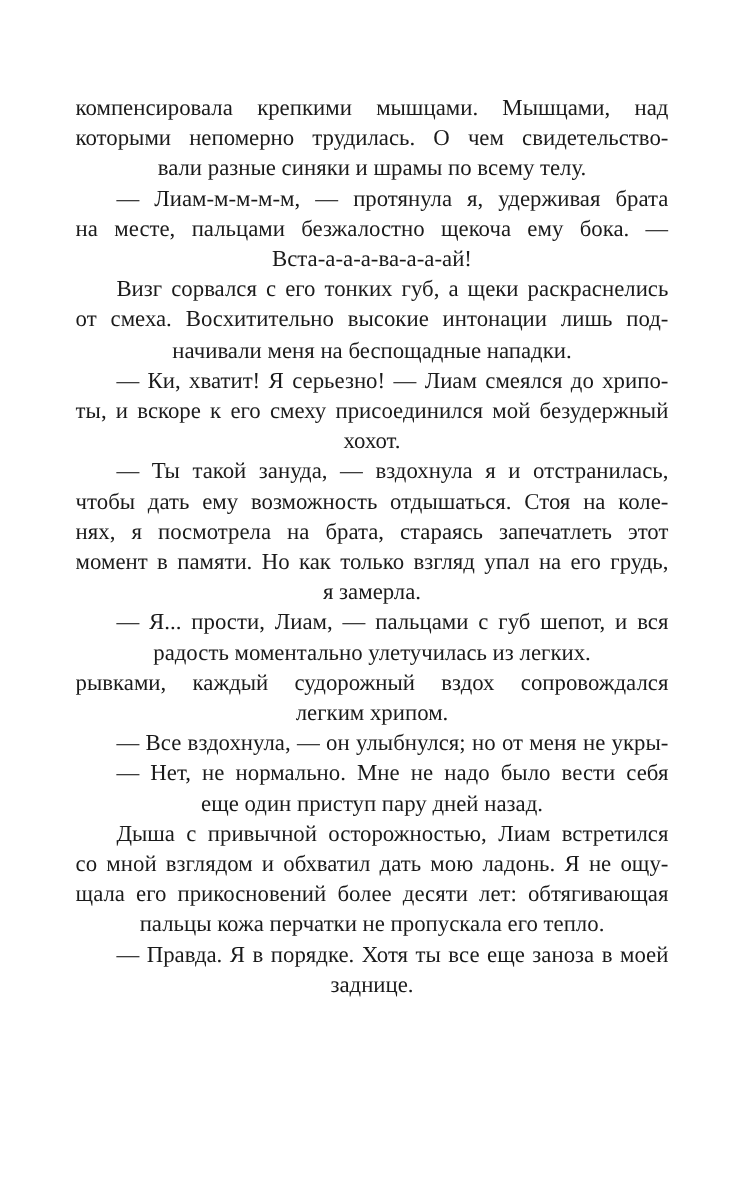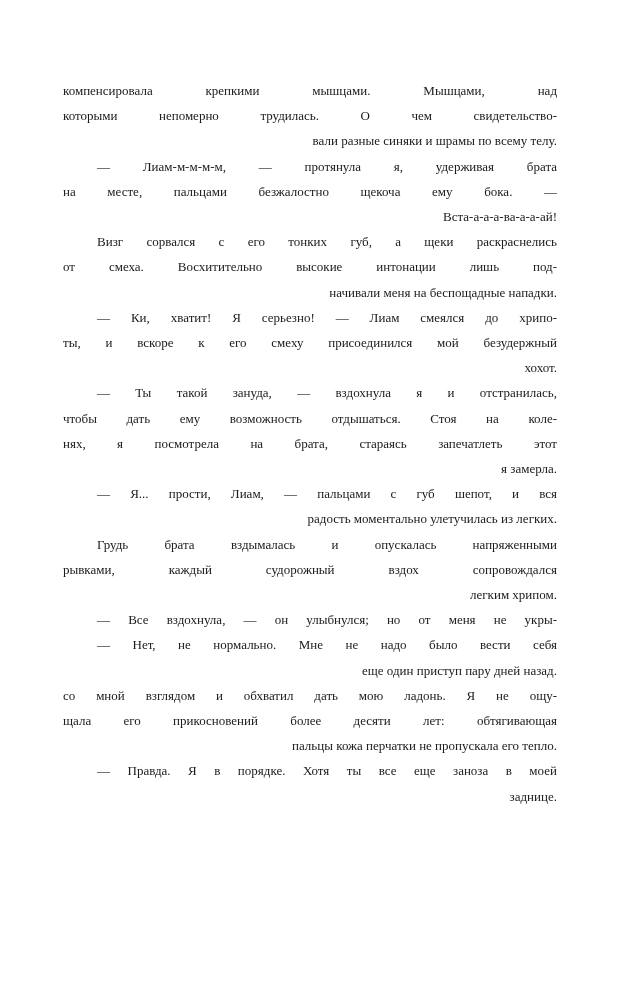--- a/index.html
+++ b/index.html
@@ -18,29 +18,29 @@
     width: 626px;
     height: 1001px;
     background: var(--bg);
   }
   .text-block {
     position: absolute;
     left: 63px;
     top: 78px;
     width: 494px;
     font-family: "Liberation Serif", "DejaVu Serif", serif;
-    font-size: 13px;
+    font-size: 19px;
     line-height: 25.2px;
     color: var(--ink);
     hyphens: none;
     overflow: hidden;
   }
   .line {
     white-space: normal;
-    text-align: right;
+    text-align: center;
   }
   
   .line.fill {
     text-align: justify;
     text-align-last: justify;
   }
   
   .line.indent {
     text-indent: 34px;
   }
@@ -58,28 +58,29 @@
       <div class="line">Вста-а-а-а-ва-а-а-ай!</div>
       <div class="line fill indent">Визг сорвался с его тонких губ, а щеки раскраснелись</div>
       <div class="line fill">от смеха. Восхитительно высокие интонации лишь под-</div>
       <div class="line">начивали меня на беспощадные нападки.</div>
       <div class="line fill indent">— Ки, хватит! Я серьезно! — Лиам смеялся до хрипо-</div>
       <div class="line fill">ты, и вскоре к его смеху присоединился мой безудержный</div>
       <div class="line">хохот.</div>
       <div class="line fill indent">— Ты такой зануда, — вздохнула я и отстранилась,</div>
       <div class="line fill">чтобы дать ему возможность отдышаться. Стоя на коле-</div>
       <div class="line fill">нях, я посмотрела на брата, стараясь запечатлеть этот</div>
+      <div class="line fill">момент в памяти. Но как только взгляд упал на его грудь,</div>
       <div class="line">я замерла.</div>
       <div class="line fill indent">— Я... прости, Лиам, — пальцами с губ шепот, и вся</div>
       <div class="line">радость моментально улетучилась из легких.</div>
-      <div class="line fill indent">Грудь брата вздымалась и опускалась напряженными</div>
       <div class="line fill">рывками, каждый судорожный вздох сопровождался</div>
       <div class="line">легким хрипом.</div>
       <div class="line fill indent">— Все вздохнула, — он улыбнулся; но от меня не укры-</div>
       <div class="line fill indent">— Нет, не нормально. Мне не надо было вести себя</div>
       <div class="line">еще один приступ пару дней назад.</div>
+      <div class="line fill indent">Дыша с привычной осторожностью, Лиам встретился</div>
       <div class="line fill">со мной взглядом и обхватил дать мою ладонь. Я не ощу-</div>
       <div class="line fill">щала его прикосновений более десяти лет: обтягивающая</div>
       <div class="line">пальцы кожа перчатки не пропускала его тепло.</div>
       <div class="line fill indent">— Правда. Я в порядке. Хотя ты все еще заноза в моей</div>
       <div class="line">заднице.</div>
     </div>
 </div>
 
 </body></html>

